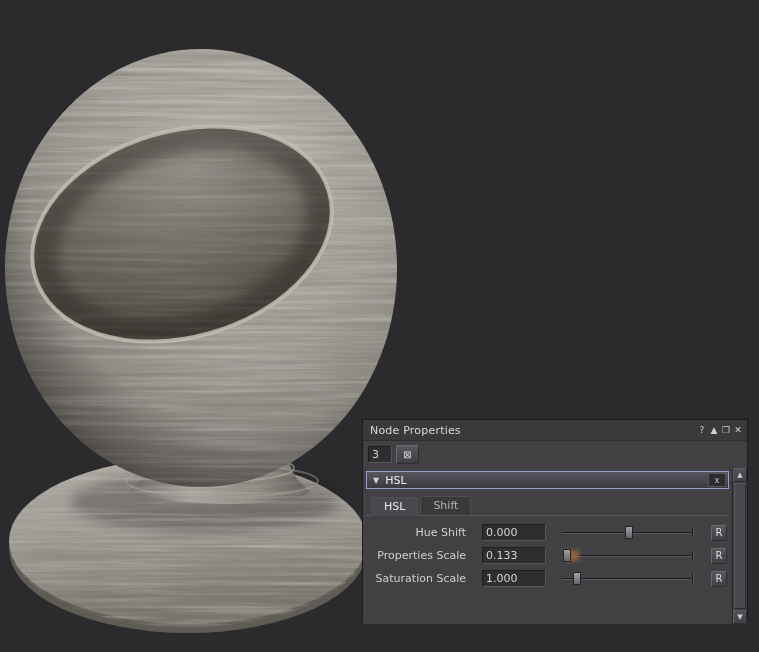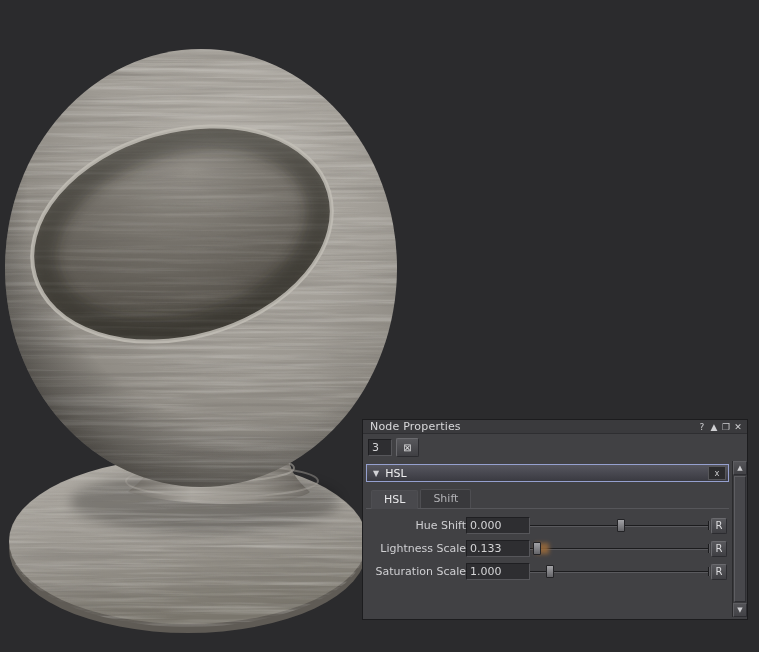--- a/index.html
+++ b/index.html
@@ -4,21 +4,21 @@
 <style>
   * { margin:0; padding:0; box-sizing:border-box; }
   html,body { background:#1f1f21; }
   body { font-family:"DejaVu Sans","Liberation Sans",sans-serif; }
   .stage { position:relative; width:759px; height:652px; background:#2b2b2d; overflow:hidden; }
   .viewport { position:absolute; inset:0; display:block; }
 
   
   .panel { position:absolute; left:362px; top:419px; width:386px; height:201px;
            background:#414144; border:1px solid #1c1c1e; font-size:11px; color:#d4d4d6; }
-  .titlebar { height:14px; display:flex; align-items:center; background:#3a3a3d;
+  .titlebar { height:21px; display:flex; align-items:center; background:#3a3a3d;
               padding:0 3px 0 7px; border-bottom:1px solid #2e2e31; }
   .title { font-size:11px; color:#d8d8da; letter-spacing:0.2px; }
   .tb-icons { margin-left:auto; display:flex; align-items:center; }
   .tb-icon { width:12px; height:13px; display:flex; align-items:center; justify-content:center;
              font-size:9px; color:#cfcfd2; cursor:default; }
   .toolbar { height:27px; display:flex; align-items:center; gap:4px; padding:0 5px; background:#414144; }
   .num-field { width:24px; height:17px; background:#2e2e31; color:#d4d4d6; font:11px "DejaVu Sans",sans-serif;
                padding:0 3px; border:1px solid; border-color:#1f1f22 #56565a #56565a #1f1f22; }
   .tool-btn { width:23px; height:19px; display:flex; align-items:center; justify-content:center;
               background:linear-gradient(#58585c,#3f3f43); border:1px solid;
@@ -33,21 +33,21 @@
   .nh-label { font-size:11px; color:#eeeef0; }
   .nh-remove { margin-left:auto; width:18px; height:14px; display:flex; align-items:center; justify-content:center;
                background:#2c2c2e; border:1px solid #56565a; color:#d0d0d2; font-size:9px; line-height:1; cursor:default; }
 
   .tabs { margin-top:7px; display:flex; gap:2px; padding-left:5px; border-bottom:1px solid #56565a; }
   .tab { padding:2px 12px 2px; font-size:11px; background:#39393c; color:#b2b2b6;
          border:1px solid #4e4e52; border-bottom:none; border-radius:2px 2px 0 0; cursor:default; }
   .tab.active { background:#49494d; color:#e8e8ea; position:relative; top:1px; padding-bottom:3px; }
 
   .rows { padding-top:6px; display:flex; flex-direction:column; gap:2px; }
-  .prow { display:flex; align-items:center; height:21px; gap:0; padding-right:2px; }
+  .prow { display:flex; align-items:center; height:21px; gap:16px; padding-right:2px; }
   .plabel { width:100px; text-align:right; color:#cfcfd2; white-space:nowrap; }
   .pvalue { width:64px; height:17px; background:#2e2e31; color:#d4d4d6; font:11px "DejaVu Sans",sans-serif;
             padding:1px 3px; border:1px solid; border-color:#1f1f22 #56565a #56565a #1f1f22; }
   .slider { flex:1; position:relative; height:17px; cursor:default; }
   .track { position:absolute; left:0; right:2px; top:8px; height:1px; background:#1c1c1e; box-shadow:0 1px 0 #5a5a5e; }
   .slider::after { content:''; position:absolute; right:2px; top:4px; width:1px; height:9px;
                    background:#1c1c1e; box-shadow:1px 0 0 #5a5a5e; }
   .tint { display:none; position:absolute; top:3px; width:14px; height:11px; filter:blur(2px); opacity:0.85; }
   .handle { position:absolute; top:2px; width:8px; height:13px;
             background:linear-gradient(#a2a2a6,#646468); border:1px solid #232326; border-radius:1px; }
@@ -195,21 +195,21 @@
             <input class="pvalue" value="0.000" style="">
             <div class="slider">
               <div class="track"></div>
 
               <div class="handle" style="left: calc(50% - 4px);"></div>
             </div>
             <button class="reset">R</button>
           </div>
 
           <div class="prow">
-            <span class="plabel">Lightness Scale</span>
+            <span class="plabel">Properties Scale</span>
             <input class="pvalue" value="0.133" style="">
             <div class="slider">
               <div class="track"></div>
               <div class="tint" style="display: block; background: rgb(154, 106, 58); left: calc(4% - 2px);"></div>
               <div class="handle" style="left: calc(4% - 4px);"></div>
             </div>
             <button class="reset">R</button>
           </div>
 
           <div class="prow">

